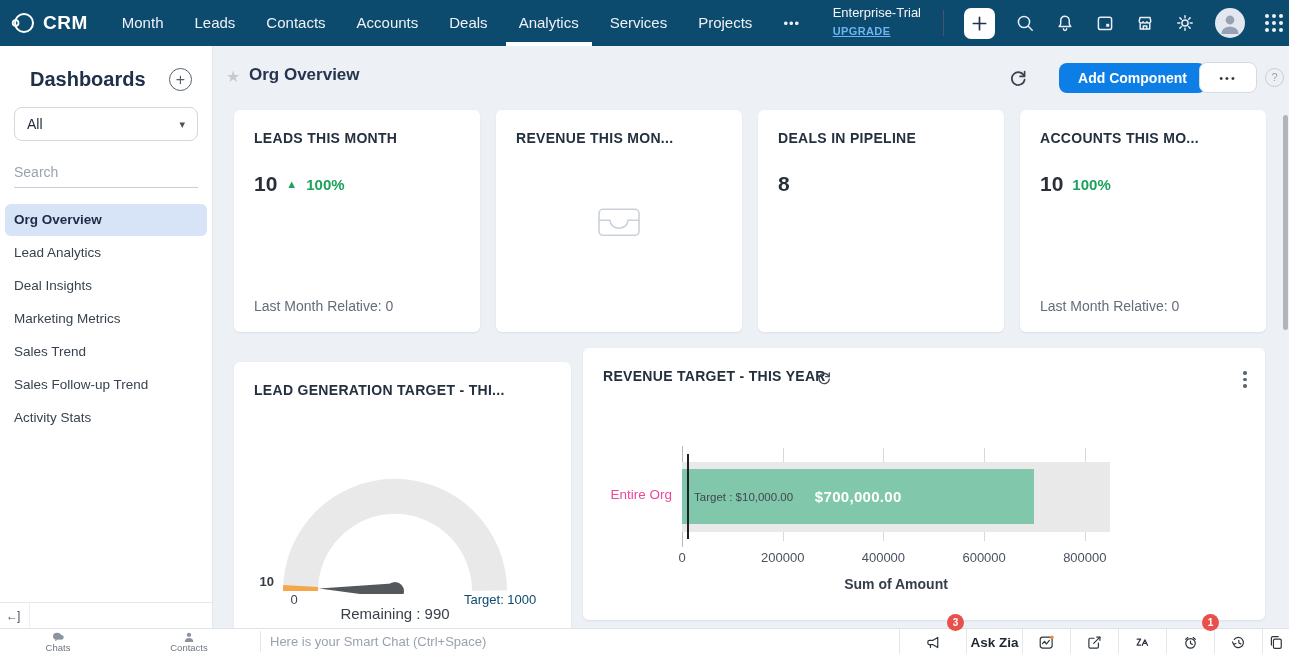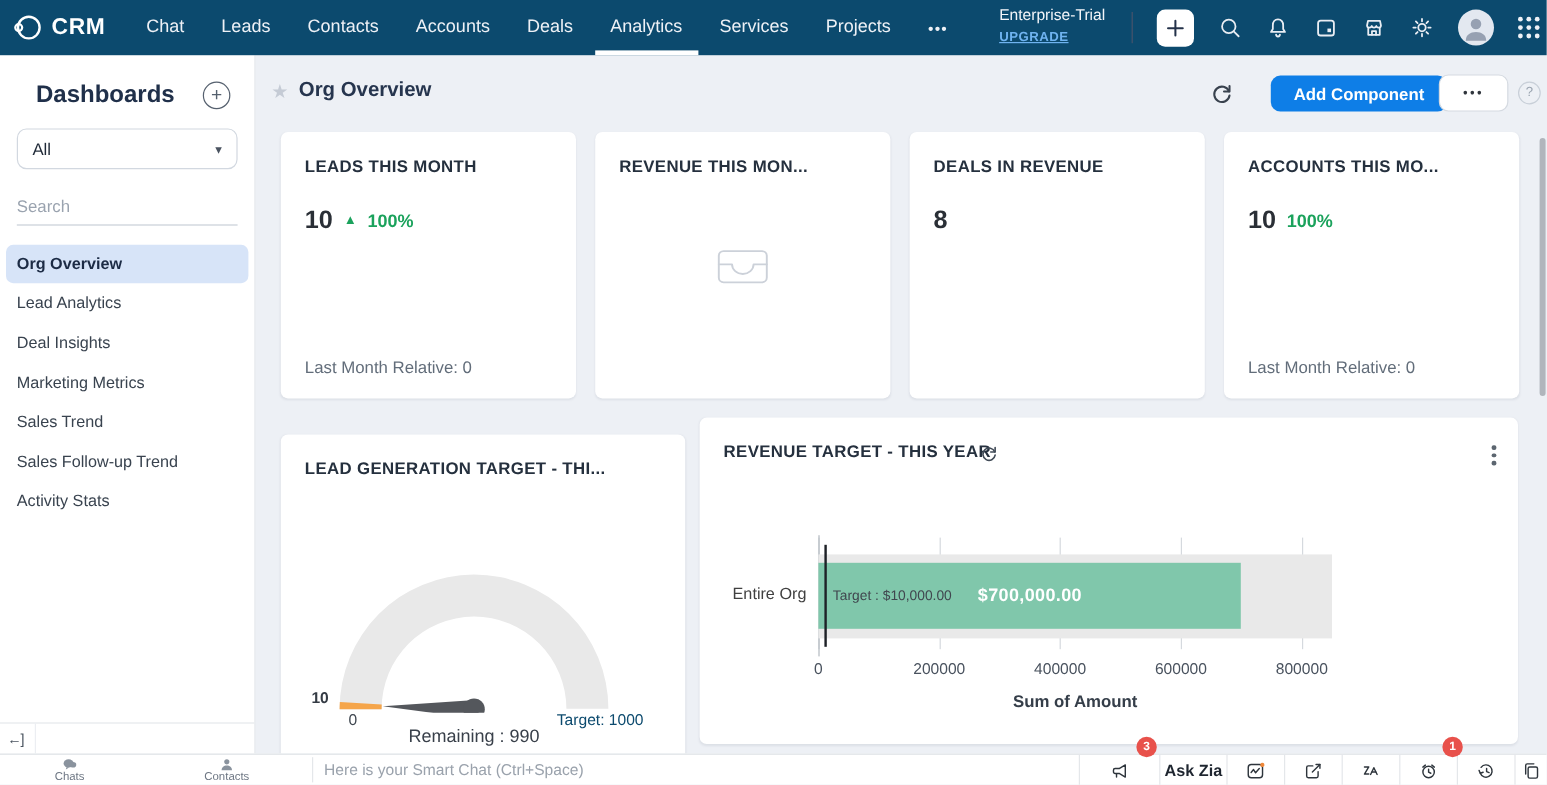--- a/index.html
+++ b/index.html
@@ -146,21 +146,21 @@
   .gridline { position:absolute; top:0; bottom:0; width:1px; background:#d5d9de; }
   .axis-zero { position:absolute; left:0; top:-16px; height:101px; width:1px; background:#b4b9c0; }
   .track { position:absolute; left:0; top:0; width:100%; height:70px; background:#e9e9e9; }
   .fill {
     position:absolute; left:0; top:7px; height:55px; background:#80c7ab;
     display:flex; align-items:center; justify-content:center;
   }
   .fill-label { color:#fff; font-size:15px; font-weight:700; letter-spacing:.3px; }
   .target-line { position:absolute; top:-8px; height:85px; width:2px; background:#1d2126; }
   .target-label { position:absolute; top:50%; transform:translateY(-50%); font-size:11.5px; color:#40474f; white-space:nowrap; }
-  .cat-label { position:absolute; left:15px; top:139px; width:74px; text-align:right; font-size:13.5px; color:#404040; }
+  .cat-label { position:absolute; left:15px; top:139px; width:74px; text-align:right; font-size:13.5px; color:#ec4899; }
   .tick-row { position:absolute; left:99px; top:202px; width:428px; height:16px; }
   .tick-label { position:absolute; width:80px; text-align:center; font-size:13px; color:#49525e; }
   .axis-title { position:absolute; left:99px; top:228px; width:428px; text-align:center; font-size:14px; font-weight:700; color:#353e49; }
 
   
   .bottombar {
     position:absolute; left:0; right:0; bottom:0; height:26px; background:#fff;
     border-top:1px solid #dfe3e7; z-index:25;
   }
   .bb-left-item { position:absolute; top:0; height:26px; display:flex; flex-direction:column; align-items:center; justify-content:center; cursor:pointer; }
@@ -194,21 +194,21 @@
 <header class="navbar">
   <div class="nav-left">
     <span class="logo-wrap">
       <svg viewBox="0 0 26 26">
           <circle cx="14" cy="13" r="9" stroke="#fff" stroke-width="2" fill="none"></circle>
           <circle cx="5.6" cy="13" r="2.9" stroke="#fff" stroke-width="1.8" fill="none"></circle>
         </svg>
     </span>
     <span class="brand">CRM</span>
     <nav class="nav-items">
-      <a class="nav-item">Chat</a>
+      <a class="nav-item">Month</a>
       <a class="nav-item">Leads</a>
       <a class="nav-item">Contacts</a>
       <a class="nav-item">Accounts</a>
       <a class="nav-item">Deals</a>
       <a class="nav-item active">Analytics</a>
       <a class="nav-item">Services</a>
       <a class="nav-item">Projects</a>
       <a class="nav-more">•••</a>
     </nav>
   </div>
@@ -328,21 +328,21 @@
     <div class="card kpi-card">
       <div class="card-title">REVENUE THIS MON...</div>
       <span class="empty-tray">
         <svg viewBox="0 0 46 32">
             <rect x="3" y="3" width="40" height="26" rx="4"></rect>
             <path d="M3 14 h11 a9 8 0 0 0 18 0 h11"></path>
           </svg>
       </span>
     </div>
     <div class="card kpi-card">
-      <div class="card-title">DEALS IN REVENUE</div>
+      <div class="card-title">DEALS IN PIPELINE</div>
       <div class="kpi-value-row">
         <span class="kpi-value">8</span>
       </div>
     </div>
     <div class="card kpi-card">
       <div class="card-title">ACCOUNTS THIS MO...</div>
       <div class="kpi-value-row">
         <span class="kpi-value">10</span>
         <span class="kpi-delta">100%</span>
       </div>

